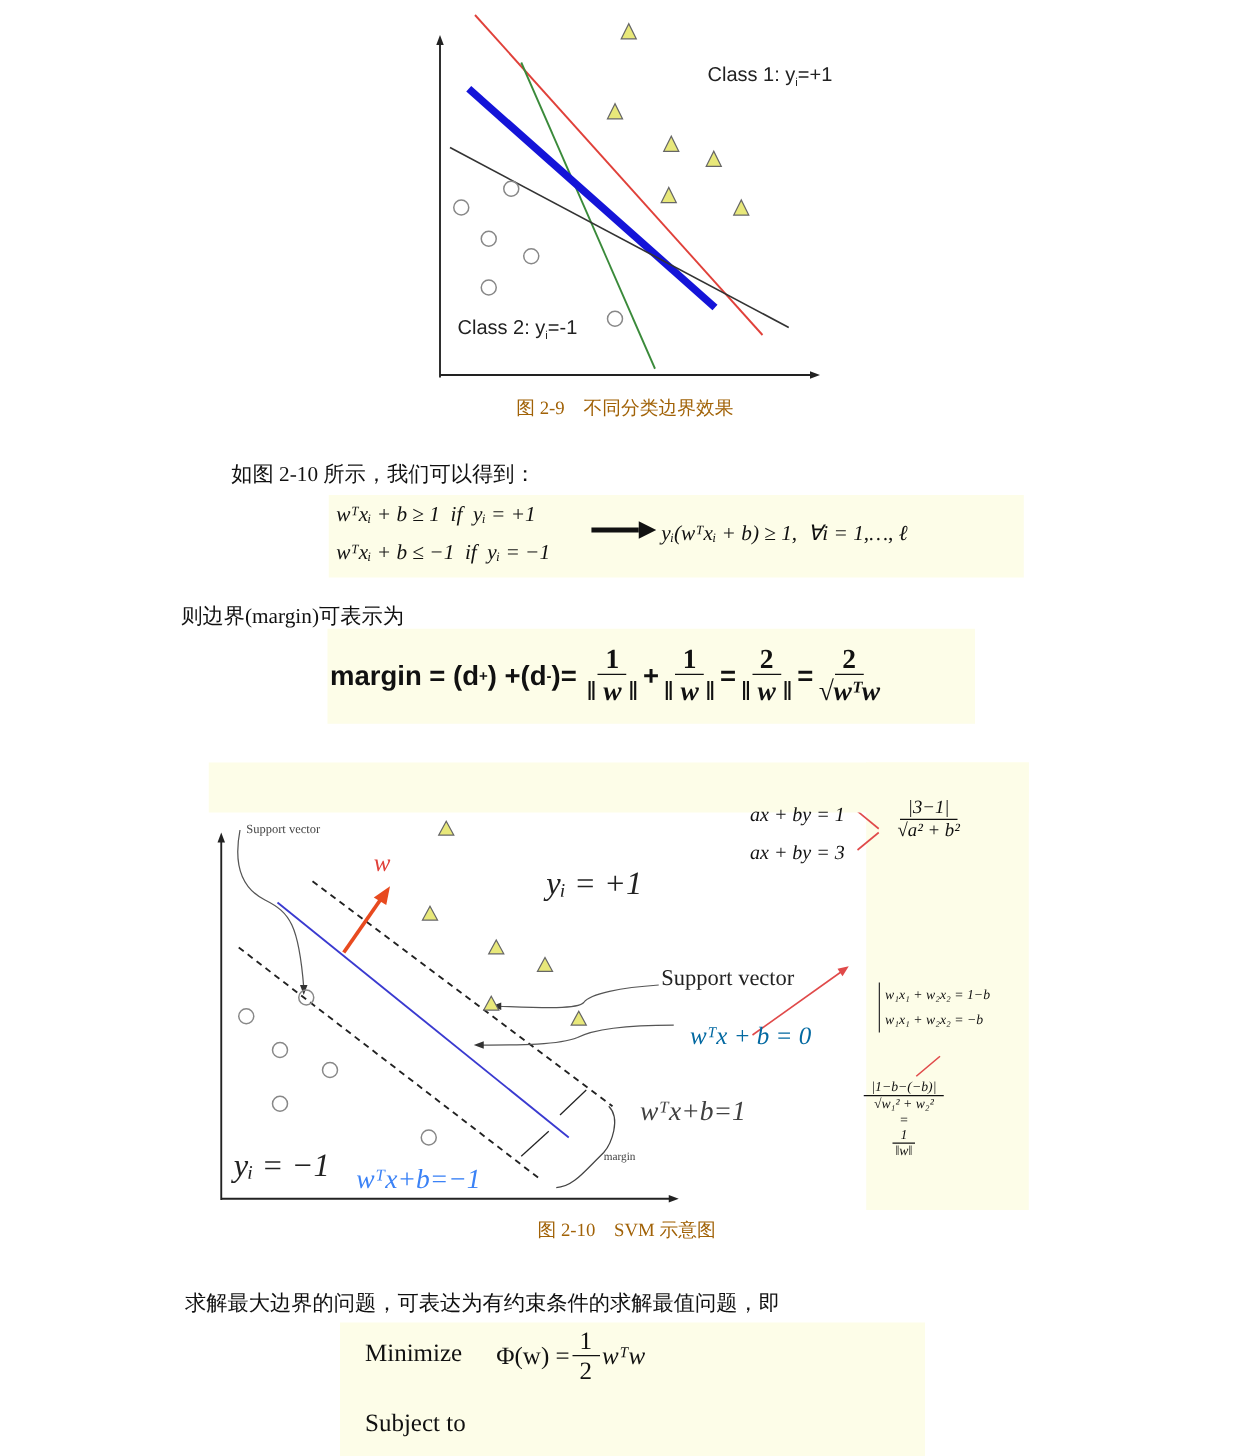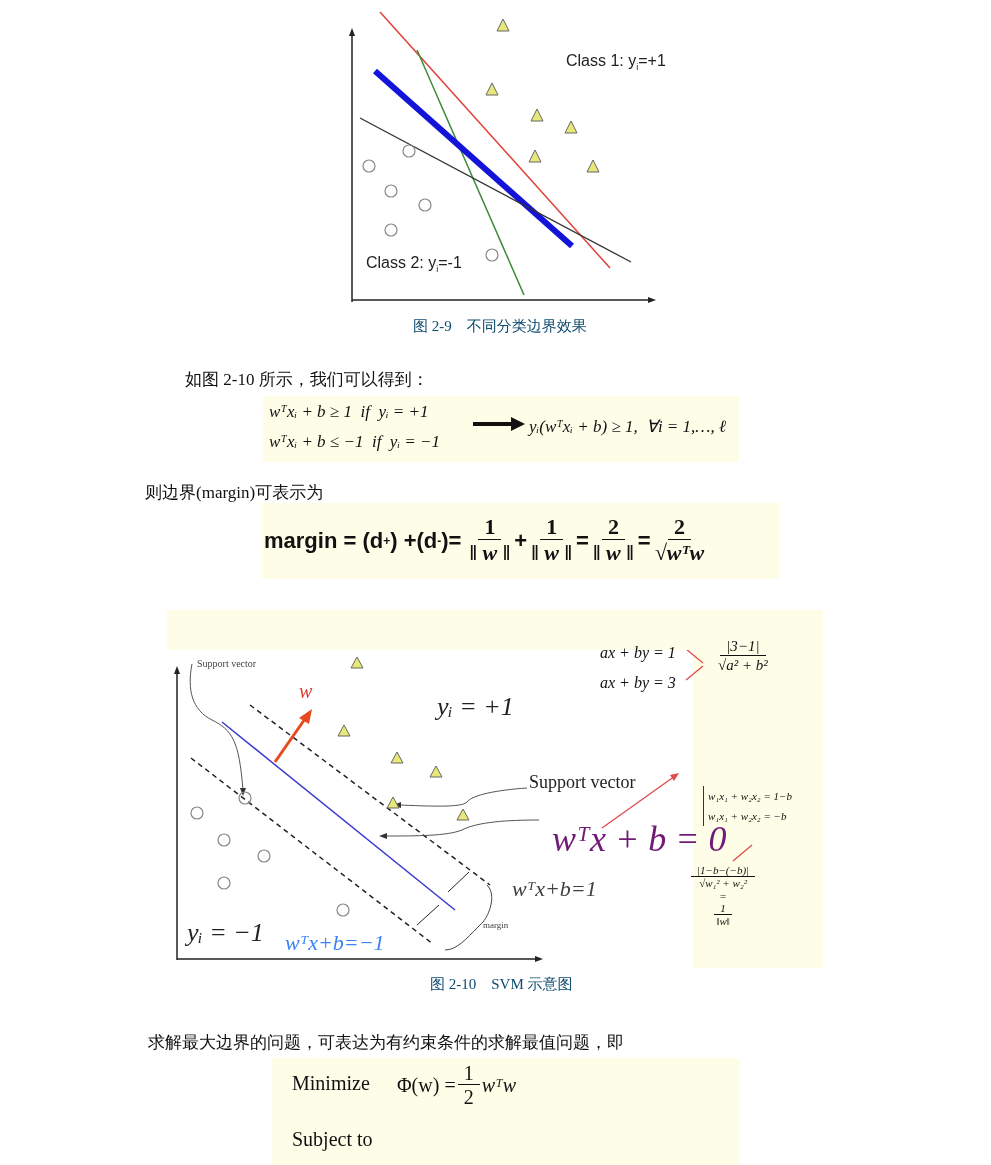--- a/index.html
+++ b/index.html
@@ -1,20 +1,20 @@
 <!DOCTYPE html>
 <html><head>
 <meta charset="utf-8">
 <style>
   html, body { margin:0; padding:0; background:#ffffff; }
   body { width:991px; height:1165px; position:relative; overflow:hidden;
          font-family:"Liberation Serif", "DejaVu Serif", serif; color:#111; }
   .abs { position:absolute; }
   .yellow { background:#fdfde8; }
-  .caption { font-size:15px; color:#0c4a6e; }
+  .caption { font-size:15px; color:#a16207; }
   .para { font-size:17px; color:#111; }
   .math { font-family:"Liberation Serif", serif; font-style:italic; }
   .sans { font-family:"Liberation Sans", "DejaVu Sans", sans-serif; }
   .frac { display:inline-flex; flex-direction:column; align-items:center; vertical-align:middle; }
   .frac .num { border-bottom:1.5px solid #111; padding:0 6px; line-height:1.1; }
   .frac .den { line-height:1.2; padding:0 4px; }
 </style>
 </head>
 <body>
 
@@ -53,21 +53,21 @@
     <span>Class 1: y</span><sub style="font-size:9px">i</sub><span>=+1</span>
   </div>
   <div class="abs sans" style="left:26px;top:254px;font-size:16px;color:#222;white-space:nowrap;">
     <span>Class 2: y</span><sub style="font-size:9px">i</sub><span>=-1</span>
   </div>
 </div>
 <div class="abs caption" style="left:413px;top:317px;white-space:pre;">图 2-9　不同分类边界效果</div>
 
 <div class="abs para" style="left:185px;top:368px;">如图 2-10 所示，我们可以得到：</div>
 
-<div class="abs yellow" style="left:263px;top:396px;width:476px;height:66px;">
+<div class="abs yellow" style="left:263px;top:396px;width:556px;height:66px;">
   <div class="abs math" style="left:6px;top:6px;font-size:17px;white-space:pre;">wᵀxᵢ + b ≥ 1  if  yᵢ = +1</div>
   <div class="abs math" style="left:6px;top:36px;font-size:17px;white-space:pre;">wᵀxᵢ + b ≤ −1  if  yᵢ = −1</div>
   <div class="abs" style="left:210px;top:20px;">
     <svg width="52" height="16">
         <line x1="0" y1="8" x2="38" y2="8" stroke="#111" stroke-width="4"></line>
         <polygon points="52,8 38,1 38,15" fill="#111"></polygon>
       </svg>
   </div>
   <div class="abs math" style="left:266px;top:20px;font-size:17px;white-space:pre;">yᵢ(wᵀxᵢ + b) ≥ 1,  ∀i = 1,…, ℓ</div>
 </div>
@@ -158,21 +158,21 @@
       <circle cx="57" cy="233" r="6"></circle>
       <circle cx="176" cy="260" r="6"></circle>
     </g>
   </svg>
 
   <div class="abs" style="left:30px;top:8px;font-size:10px;color:#444;white-space:nowrap;">Support vector</div>
   <div class="abs math" style="left:132px;top:30px;font-size:20px;color:#e0413a;">w</div>
   <div class="abs math" style="left:270px;top:42px;font-size:26px;color:#222;white-space:nowrap;">yᵢ = +1</div>
   <div class="abs math" style="left:20px;top:268px;font-size:26px;color:#222;white-space:nowrap;">yᵢ = −1</div>
   <div class="abs" style="left:362px;top:122px;font-size:18px;color:#222;white-space:nowrap;">Support vector</div>
-  <div class="abs math" style="left:385px;top:168px;font-size:36px;color:#701a75;white-space:nowrap;">wᵀx + b = 0</div>
+  <div class="abs math" style="left:385px;top:168px;font-size:20px;color:#0369a1;white-space:nowrap;">wᵀx + b = 0</div>
   <div class="abs math" style="left:345px;top:226px;font-size:22px;color:#404040;white-space:nowrap;">wᵀx+b=1</div>
   <div class="abs math" style="left:118px;top:280px;font-size:22px;color:#3b82f6;white-space:nowrap;">wᵀx+b=−1</div>
   <div class="abs" style="left:316px;top:270px;font-size:9px;color:#444;">margin</div>
 
   
   <div class="abs math" style="left:433px;top:-6px;font-size:16px;white-space:nowrap;">ax + by = 1</div>
   <div class="abs math" style="left:433px;top:24px;font-size:16px;white-space:nowrap;">ax + by = 3</div>
   <div class="abs frac math" style="left:547px;top:-12px;font-size:15px;">
     <span class="num">|3−1|</span>
     <span class="den">√a² + b²</span>

